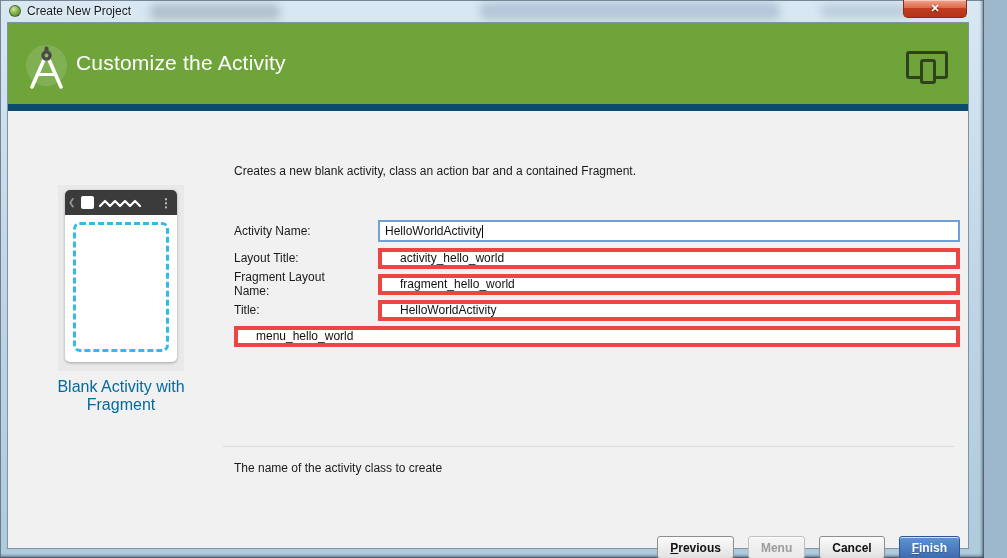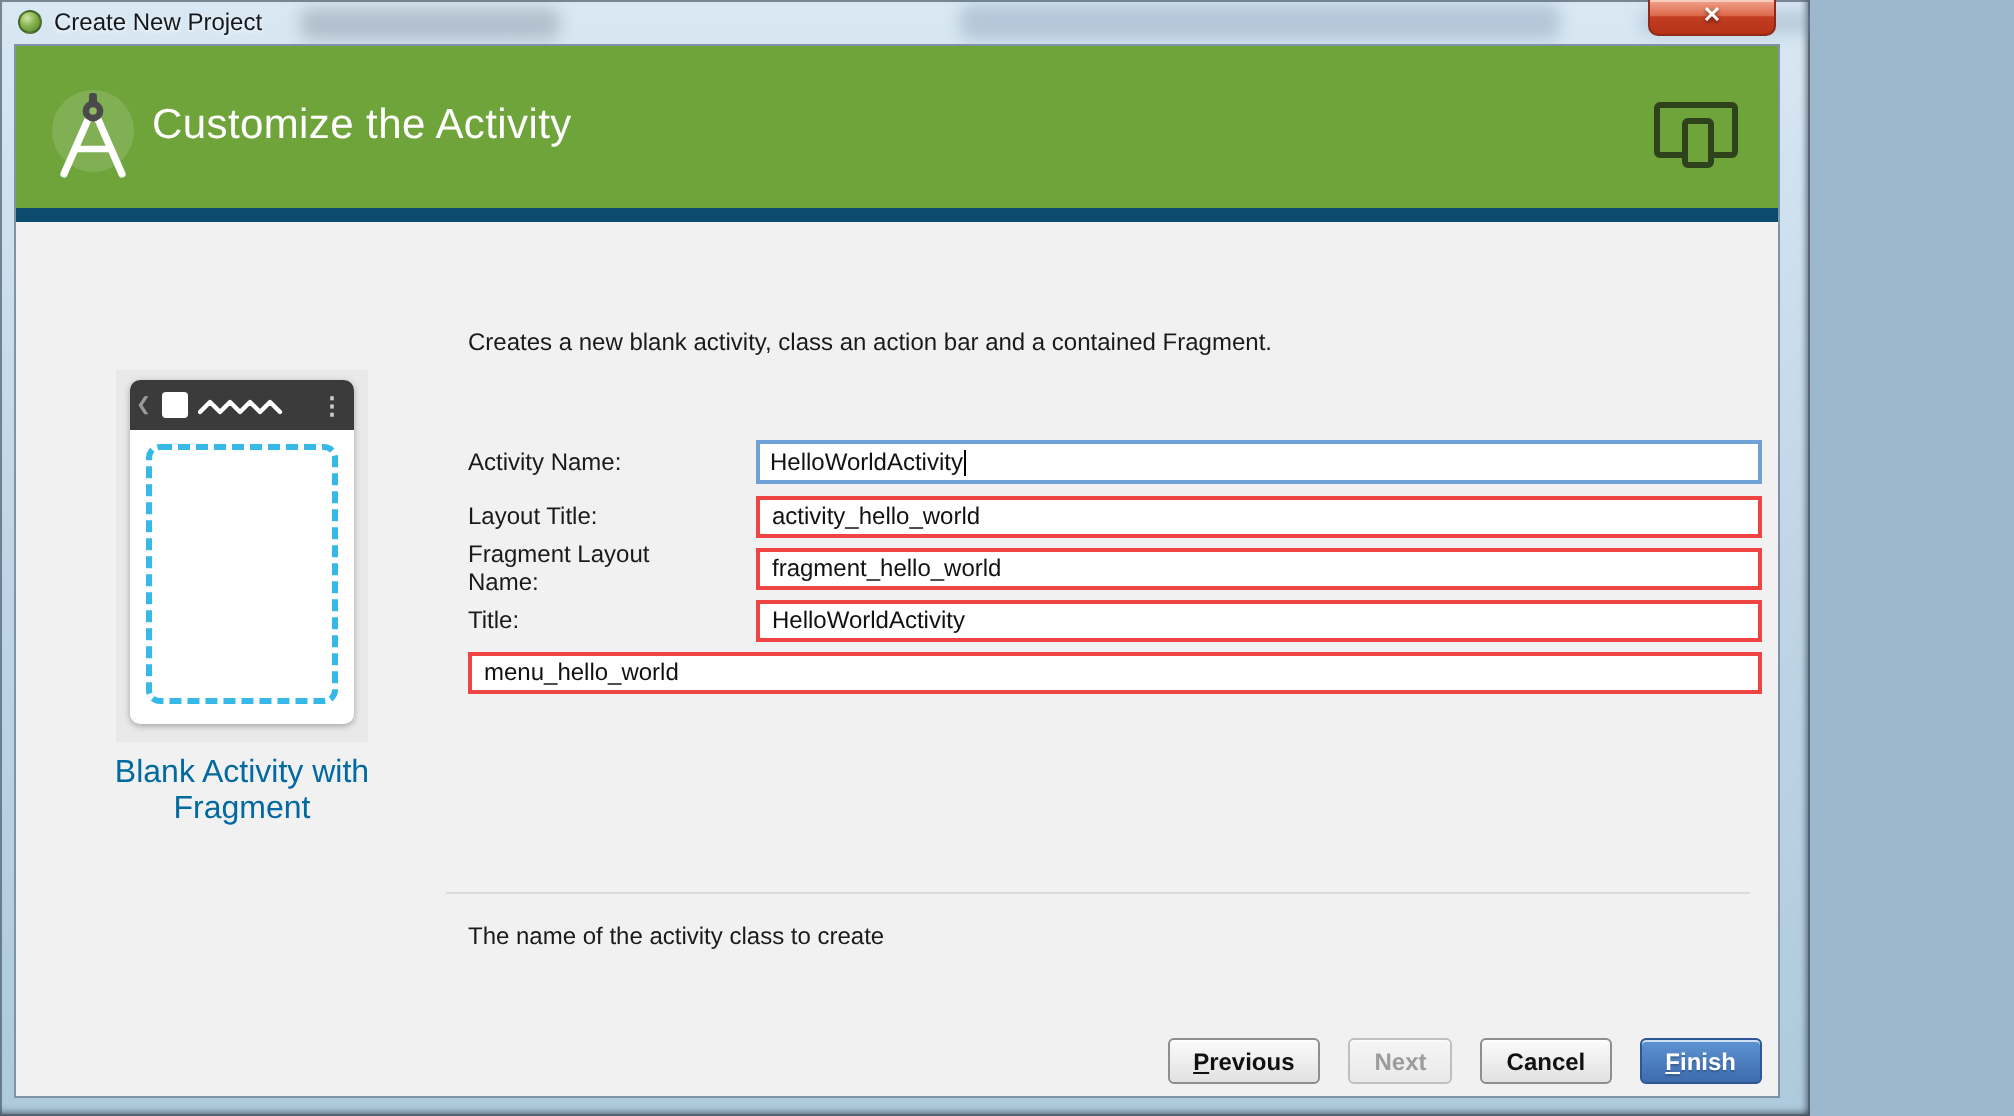--- a/index.html
+++ b/index.html
@@ -1,19 +1,19 @@
 <!DOCTYPE html>
 <html style="--header-green: #6FA43A; --fragment-dash-blue: #36B9E9; --finish-blue: #3D6BAE;"><head>
 <meta charset="utf-8">
 <style>
   * { margin:0; padding:0; box-sizing:border-box; }
   html,body { width:1007px; height:558px; font-family:"Liberation Sans", sans-serif; background:#9db8cc; }
 
   .window {
-    position:relative; width:905px; height:558px; overflow:hidden;
+    position:relative; width:984px; height:558px; overflow:hidden;
     background:linear-gradient(180deg,#d9e8f3 0%,#c2d7e8 45%,#aecadd 100%);
     box-shadow: inset 0 0 0 1px rgba(70,85,100,.65),
                 inset -4px 0 3px -2px rgba(40,52,64,.6),
                 inset 0 -4px 3px -2px rgba(40,52,64,.6);
   }
   
   .blur-blob { position:absolute; filter:blur(4px); pointer-events:none; }
   .blob1 { left:150px; top:4px; width:130px; height:16px; background:rgba(105,120,135,.35); border-radius:6px; }
   .blob2 { left:480px; top:2px; width:300px; height:18px; background:rgba(90,115,150,.28); border-radius:6px; }
   .blob3 { left:820px; top:5px; width:90px; height:12px; background:rgba(120,140,165,.3); border-radius:6px; }
@@ -67,39 +67,40 @@
     position:absolute; left:8px; right:8px; top:7px; bottom:10px;
     border:3px dashed var(--fragment-dash-blue,#36B9E9); border-radius:7px;
   }
   .preview-caption { position:absolute; left:13px; top:266px; width:200px; text-align:center; font-size:16px; color:#0369a1; }
 
   .description { position:absolute; left:226px; top:52px; font-size:12px; color:#1a1a1a; }
 
   .form-row { position:absolute; left:226px; right:8px; height:22px; display:flex; align-items:center;gap:32px; }
   .form-row label { width:112px; flex:none; font-size:12px; color:#1a1a1a; }
   .form-row input {
-    flex:1; height:21px; border:2px solid #ef4444; background:#fff;
-    font-family:"Liberation Sans", sans-serif; font-size:12px; color:#111; padding:0 6px; outline:none;
+    flex:1; height:21px; border:4px solid #ef4444; background:#fff;
+    font-family:"Liberation Sans", sans-serif; font-size:12px; color:#111; padding:0 18px; outline:none;
   }
   .text-input {
     flex:1; height:22px; background:#fff; border:2px solid #6FA0D6;
     display:flex; align-items:center; padding:0 5px; font-size:12px; color:#111;
   }
   .caret { width:1px; height:13px; background:#000; display:inline-block; margin-left:1px; flex:none; }
   .row1 { top:108px; } .row2 { top:135px; } .row3 { top:161px; } .row4 { top:187px; } .row5 { top:213px; }
 
   .separator { position:absolute; left:215px; right:14px; top:334px; height:1px; background:#DBDBDB; }
   .help-text { position:absolute; left:226px; top:349px; font-size:12px; color:#1a1a1a; }
 
   .button-bar { position:absolute; right:8px; top:407px; display:flex; gap:14px; }
   .btn {
     height:23px; min-width:48px; padding:0 12px; font-family:"Liberation Sans", sans-serif;
     font-size:12px; font-weight:bold; color:#111; border:1px solid #8E8E8E; border-radius:3px;
     background:linear-gradient(180deg,#FBFBFB,#E1E1E1); box-shadow:inset 0 1px 0 rgba(255,255,255,.7);
     cursor:default;
+    margin-top:17px;
   }
   .btn u, .btn span { pointer-events:none; }
   .btn.disabled { color:#9C9C9C; border-color:#BFBFBF; background:linear-gradient(180deg,#F5F5F5,#E9E9E9); }
   .btn.primary {
     color:#fff; border-color:#2E5696;
     background:linear-gradient(180deg,#5E94D4,var(--finish-blue,#3D6BAE));
     text-shadow:0 1px 1px rgba(0,0,0,.25);
   }
 </style>
 </head>
@@ -187,20 +188,20 @@
 
       <div class="form-row row5">
         <input value="menu_hello_world" style="">
       </div>
 
       <div class="separator"></div>
       <div class="help-text">The name of the activity class to create</div>
 
       <div class="button-bar">
         <button class="btn"><u>P</u><span>revious</span></button>
-        <button class="btn disabled"><span>Next</span></button>
+        <button class="btn disabled"><span>Menu</span></button>
         <button class="btn"><span>Cancel</span></button>
         <button class="btn primary"><u>F</u><span>inish</span></button>
       </div>
 
     </div>
   </div>
 </div>
 
 </body></html>

